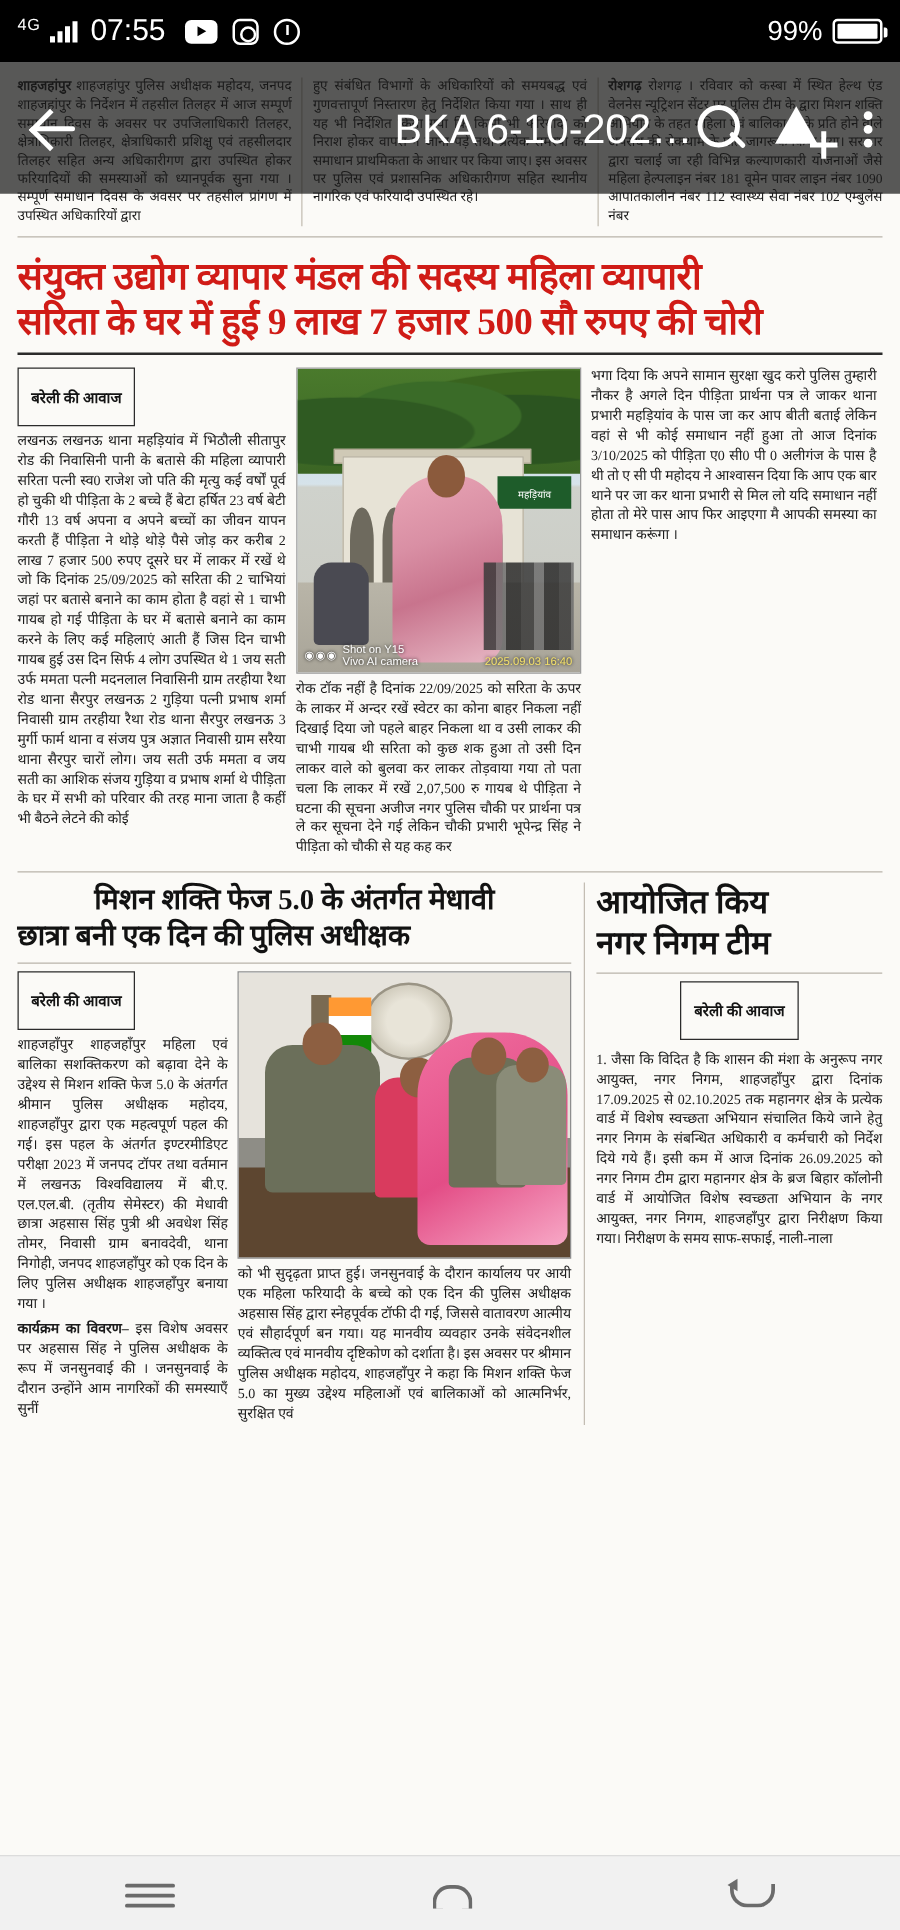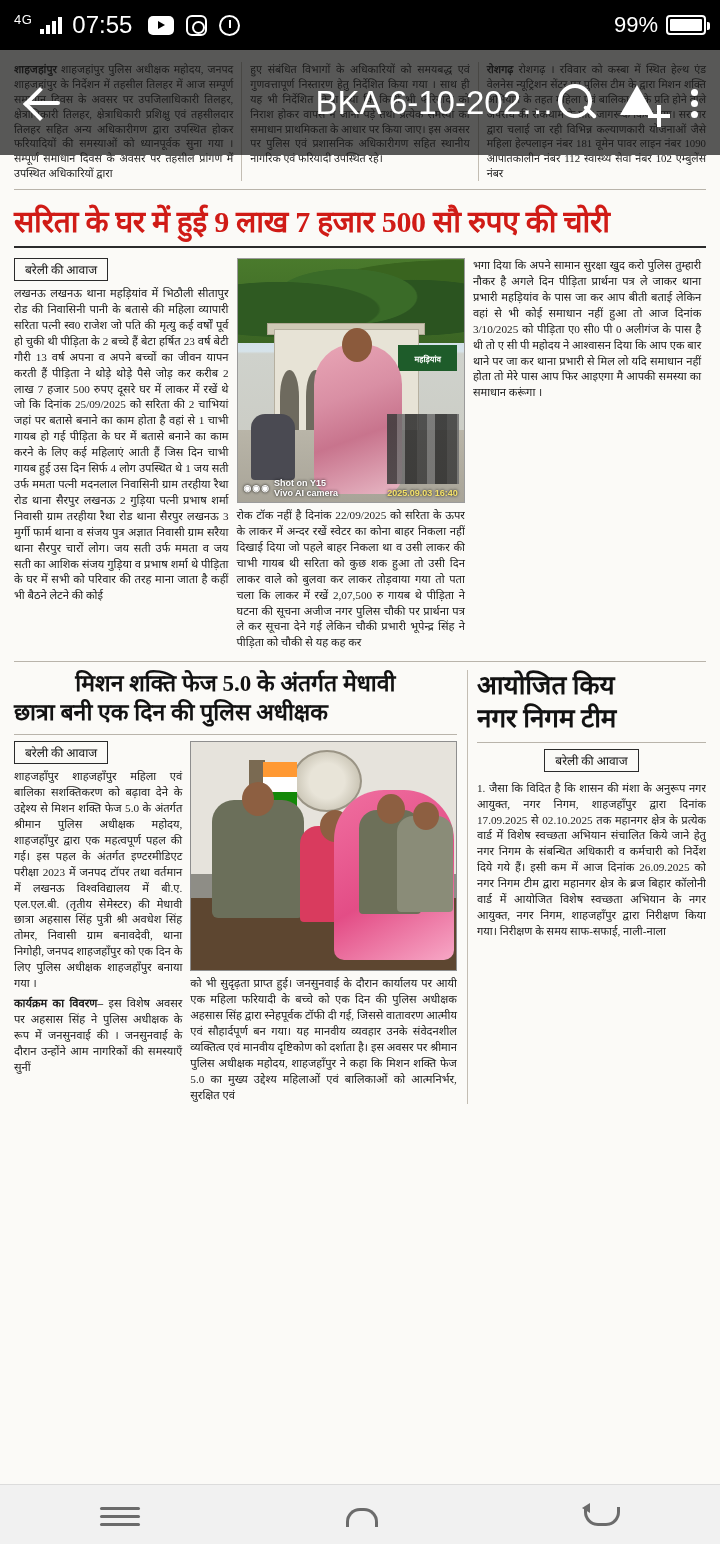--- a/index.html
+++ b/index.html
@@ -100,33 +100,32 @@
   
   .headline-wrap { padding:6px 8px 2px 8px; }
   .hl-red {
     font-family:"Liberation Serif", serif;
     color:#d01b16; font-weight:bold;
     font-size:30px; line-height:1.2; letter-spacing:-0.3px;
   }
   .hl-rule { height:2px; background:#2b2b2b; margin:6px 0 8px 0; }
 
   .tagline {
-    display:inline-block; border:1.6px solid #2b2b2b; padding:2px 10px;
-    font-family:"Liberation Serif", serif; font-weight:normal; font-size:12px;
+    display:inline-block; border:1.6px solid #2b2b2b; padding:14px 10px;
+    font-family:"Liberation Serif", serif; font-weight:bold; font-size:12px;
     margin-bottom:5px;
     text-align:center;
   }
   .place { font-weight:normal; }
 
   
   .photo1 {
     position:relative; width:100%; height:245px; overflow:hidden;
     background:linear-gradient(#cfe0ef,#dfe8ee);
     border:1px solid #9b9b9b;
-    font-weight:bold;
   }
   .p1-sky { position:absolute; inset:0; background:linear-gradient(#b9d2e6 0%, #d6e3ea 38%, #cfd2cc 39%, #c9c9c1 100%); }
   .p1-tree { position:absolute; top:0; left:0; right:0; height:84px;
     background:radial-gradient(ellipse at 18% 60%, #2f5a22 0 38%, transparent 39%),
                radial-gradient(ellipse at 48% 45%, #3a6b28 0 42%, transparent 43%),
                radial-gradient(ellipse at 78% 58%, #2b5420 0 40%, transparent 41%),
                radial-gradient(ellipse at 95% 40%, #39641f 0 45%, transparent 46%),
                linear-gradient(#4a7a2c,#3b6524);
   }
   .p1-bldg { position:absolute; top:70px; left:16%; width:64%; height:112px; background:#e7e3d6; border:1px solid #b6b0a0;}
@@ -224,20 +223,21 @@
         <div class="vrule"></div>
         <div class="col body-txt tight">
           <span class="lede">रोशगढ़</span>
           <span>रोशगढ़ । रविवार को कस्बा में स्थित हेल्थ एंड वेलनेस न्यूट्रिशन सेंटर पर पुलिस टीम के द्वारा मिशन शक्ति अभियान के तहत महिला एवं बालिकाओं के प्रति होने वाले अपराध की रोकथाम के प्रति जागरूक किया गया। सरकार द्वारा चलाई जा रही विभिन्न कल्याणकारी योजनाओं जैसे महिला हेल्पलाइन नंबर 181 वूमेन पावर लाइन नंबर 1090 आपातकालीन नंबर 112 स्वास्थ्य सेवा नंबर 102 एम्बुलेंस नंबर</span>
         </div>
       </div>
 
       <div class="rule" style="margin:8px 8px;"></div>
 
       <div class="headline-wrap">
+        <div class="hl-red">संयुक्त उद्योग व्यापार मंडल की सदस्य महिला व्यापारी</div>
         <div class="hl-red">सरिता के घर में हुई 9 लाख 7 हजार 500 सौ रुपए की चोरी</div>
         <div class="hl-rule"></div>
       </div>
 
       <div style="padding:0 8px;">
         <div class="cols3">
           <div class="col" style="flex:0 0 31%;">
             <div class="tagline">बरेली की आवाज</div>
             <div class="body-txt">
               <span class="place">लखनऊ</span>

